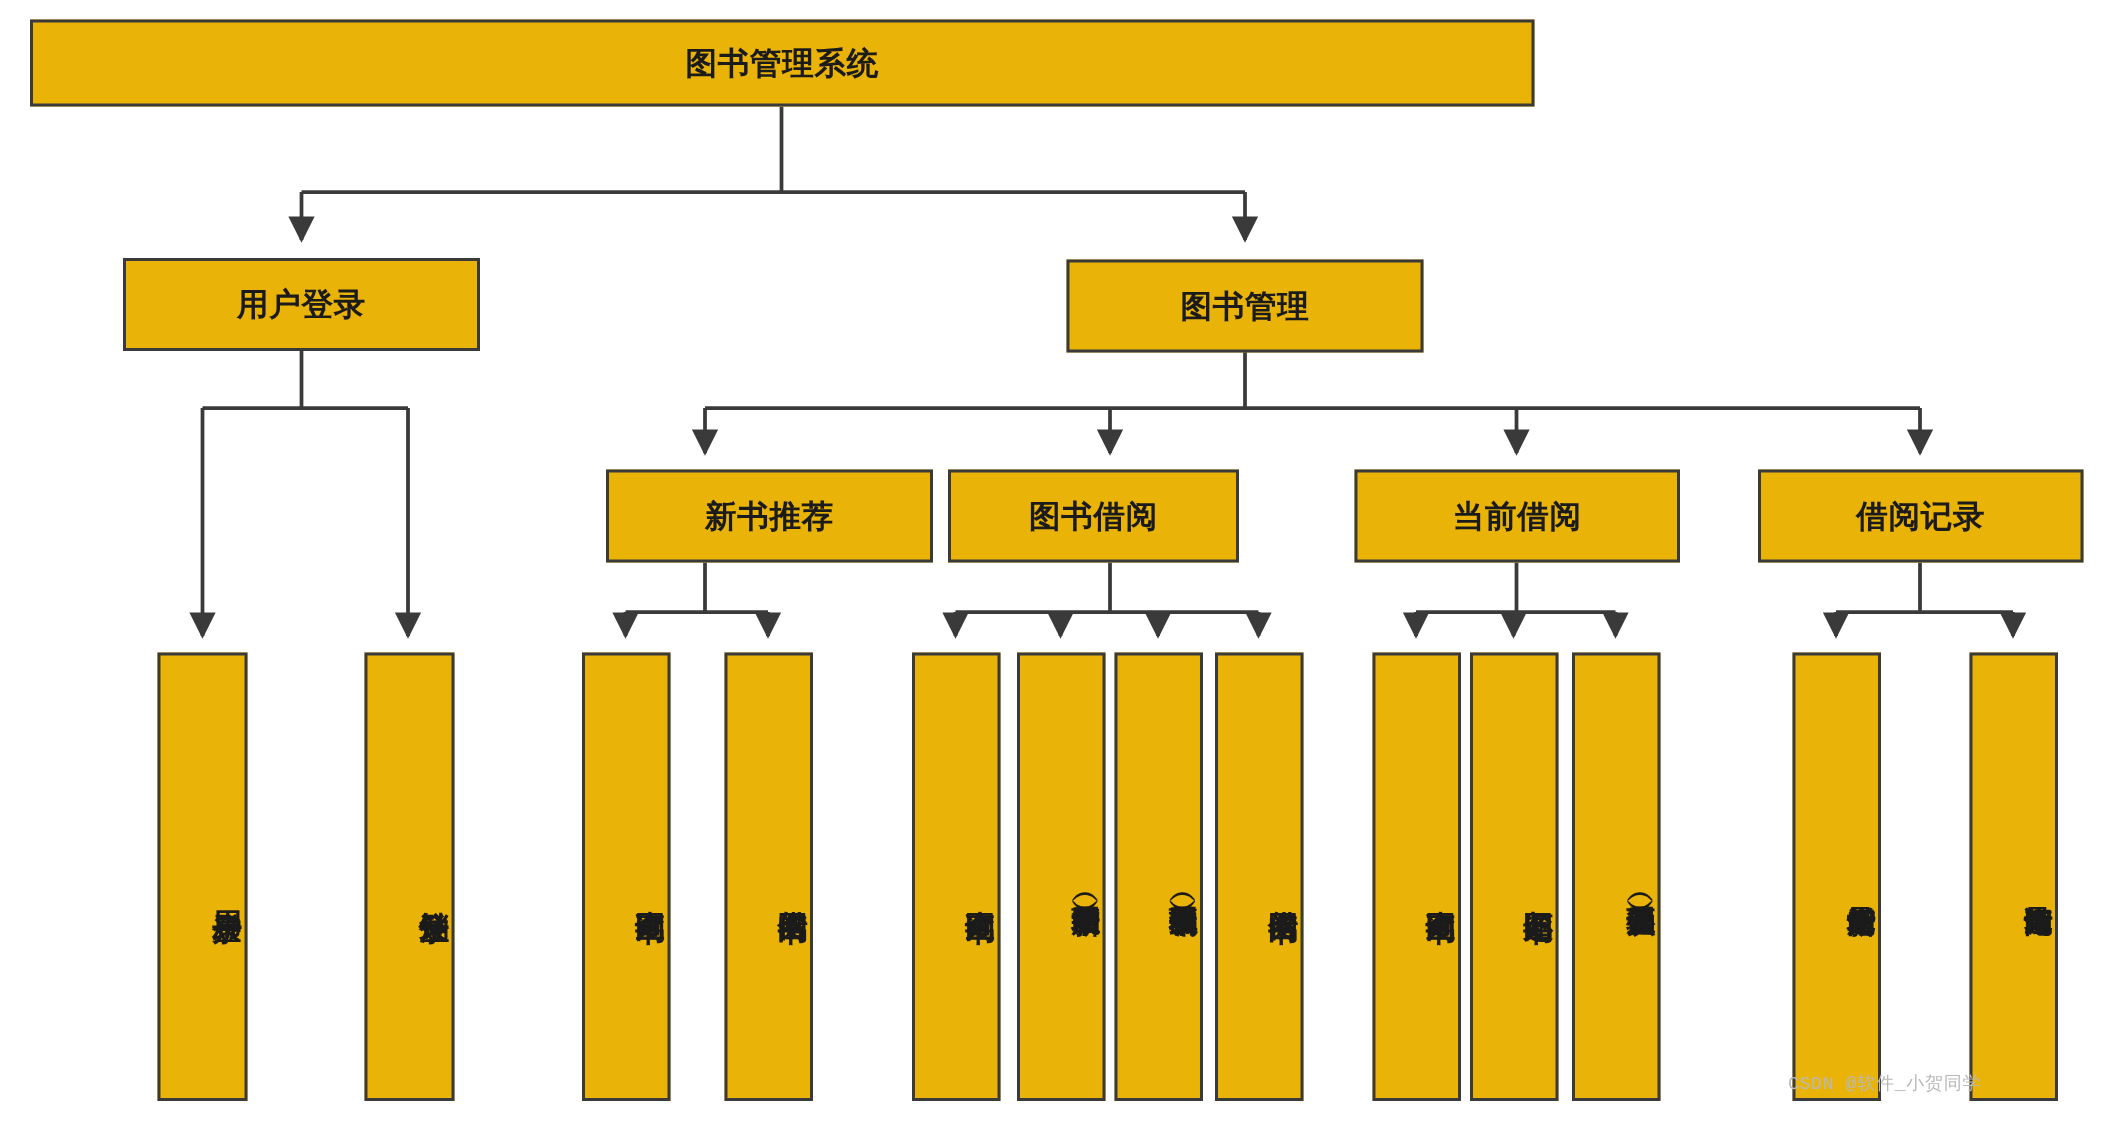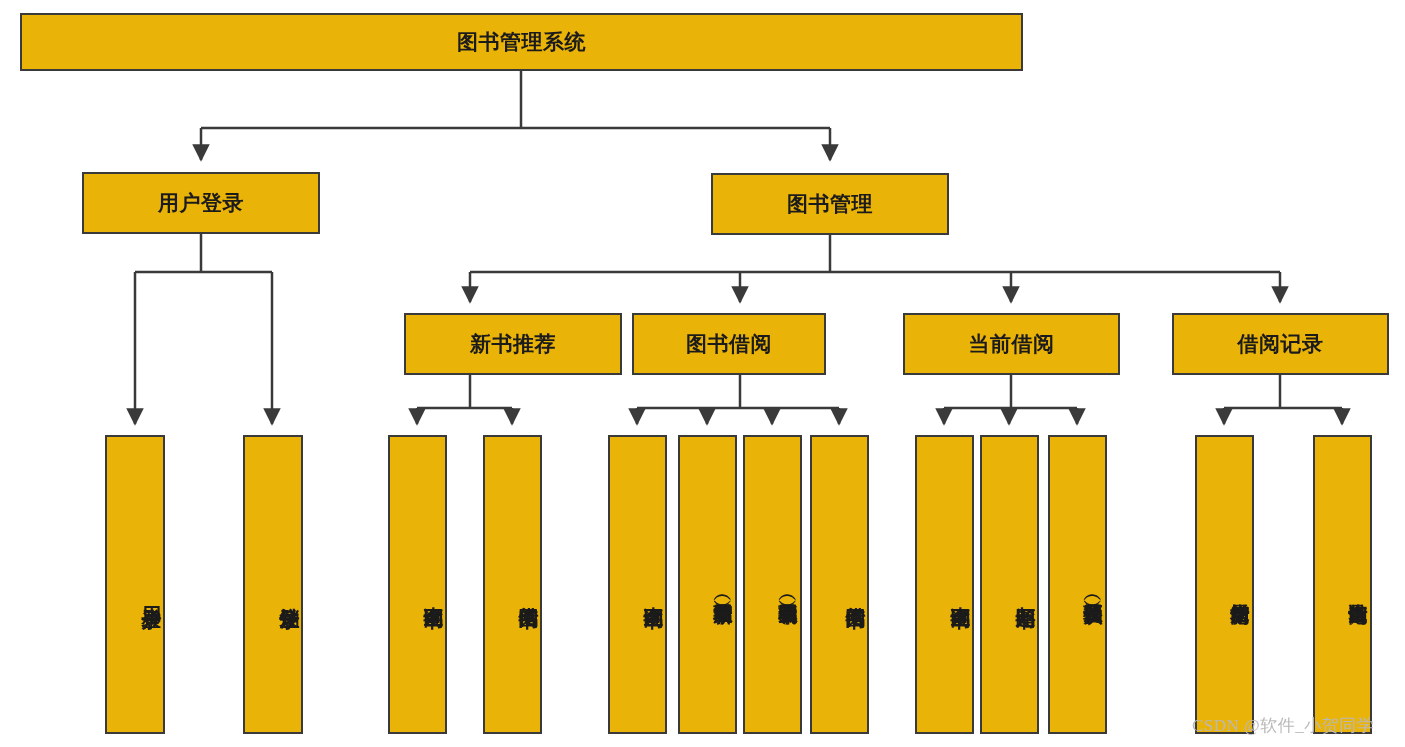--- a/index.html
+++ b/index.html
@@ -52,25 +52,25 @@
     padding-top: 16px;
     white-space: nowrap;
   }
   .node.vert.tall {
     padding-top: 8px;
     font-size: 19px;
     letter-spacing: 0px;
   }
   .watermark {
     position: absolute;
-    font-size: 17px;
+    font-size: 12px;
     color: #b9b9b9;
     letter-spacing: 0.5px;
     white-space: nowrap;
-    font-family: Liberation Serif, serif;
+    font-family: Liberation Mono, monospace;
   }
 </style>
 </head>
 <body>
 
 <div id="canvas">
 
   <svg id="edges" viewBox="0 0 1405 747" width="1405" height="747" xmlns="http://www.w3.org/2000/svg">
     <defs>
       <marker id="arrow" viewBox="0 0 10 10" refX="9" refY="5" markerWidth="7" markerHeight="7" orient="auto-start-reverse">

